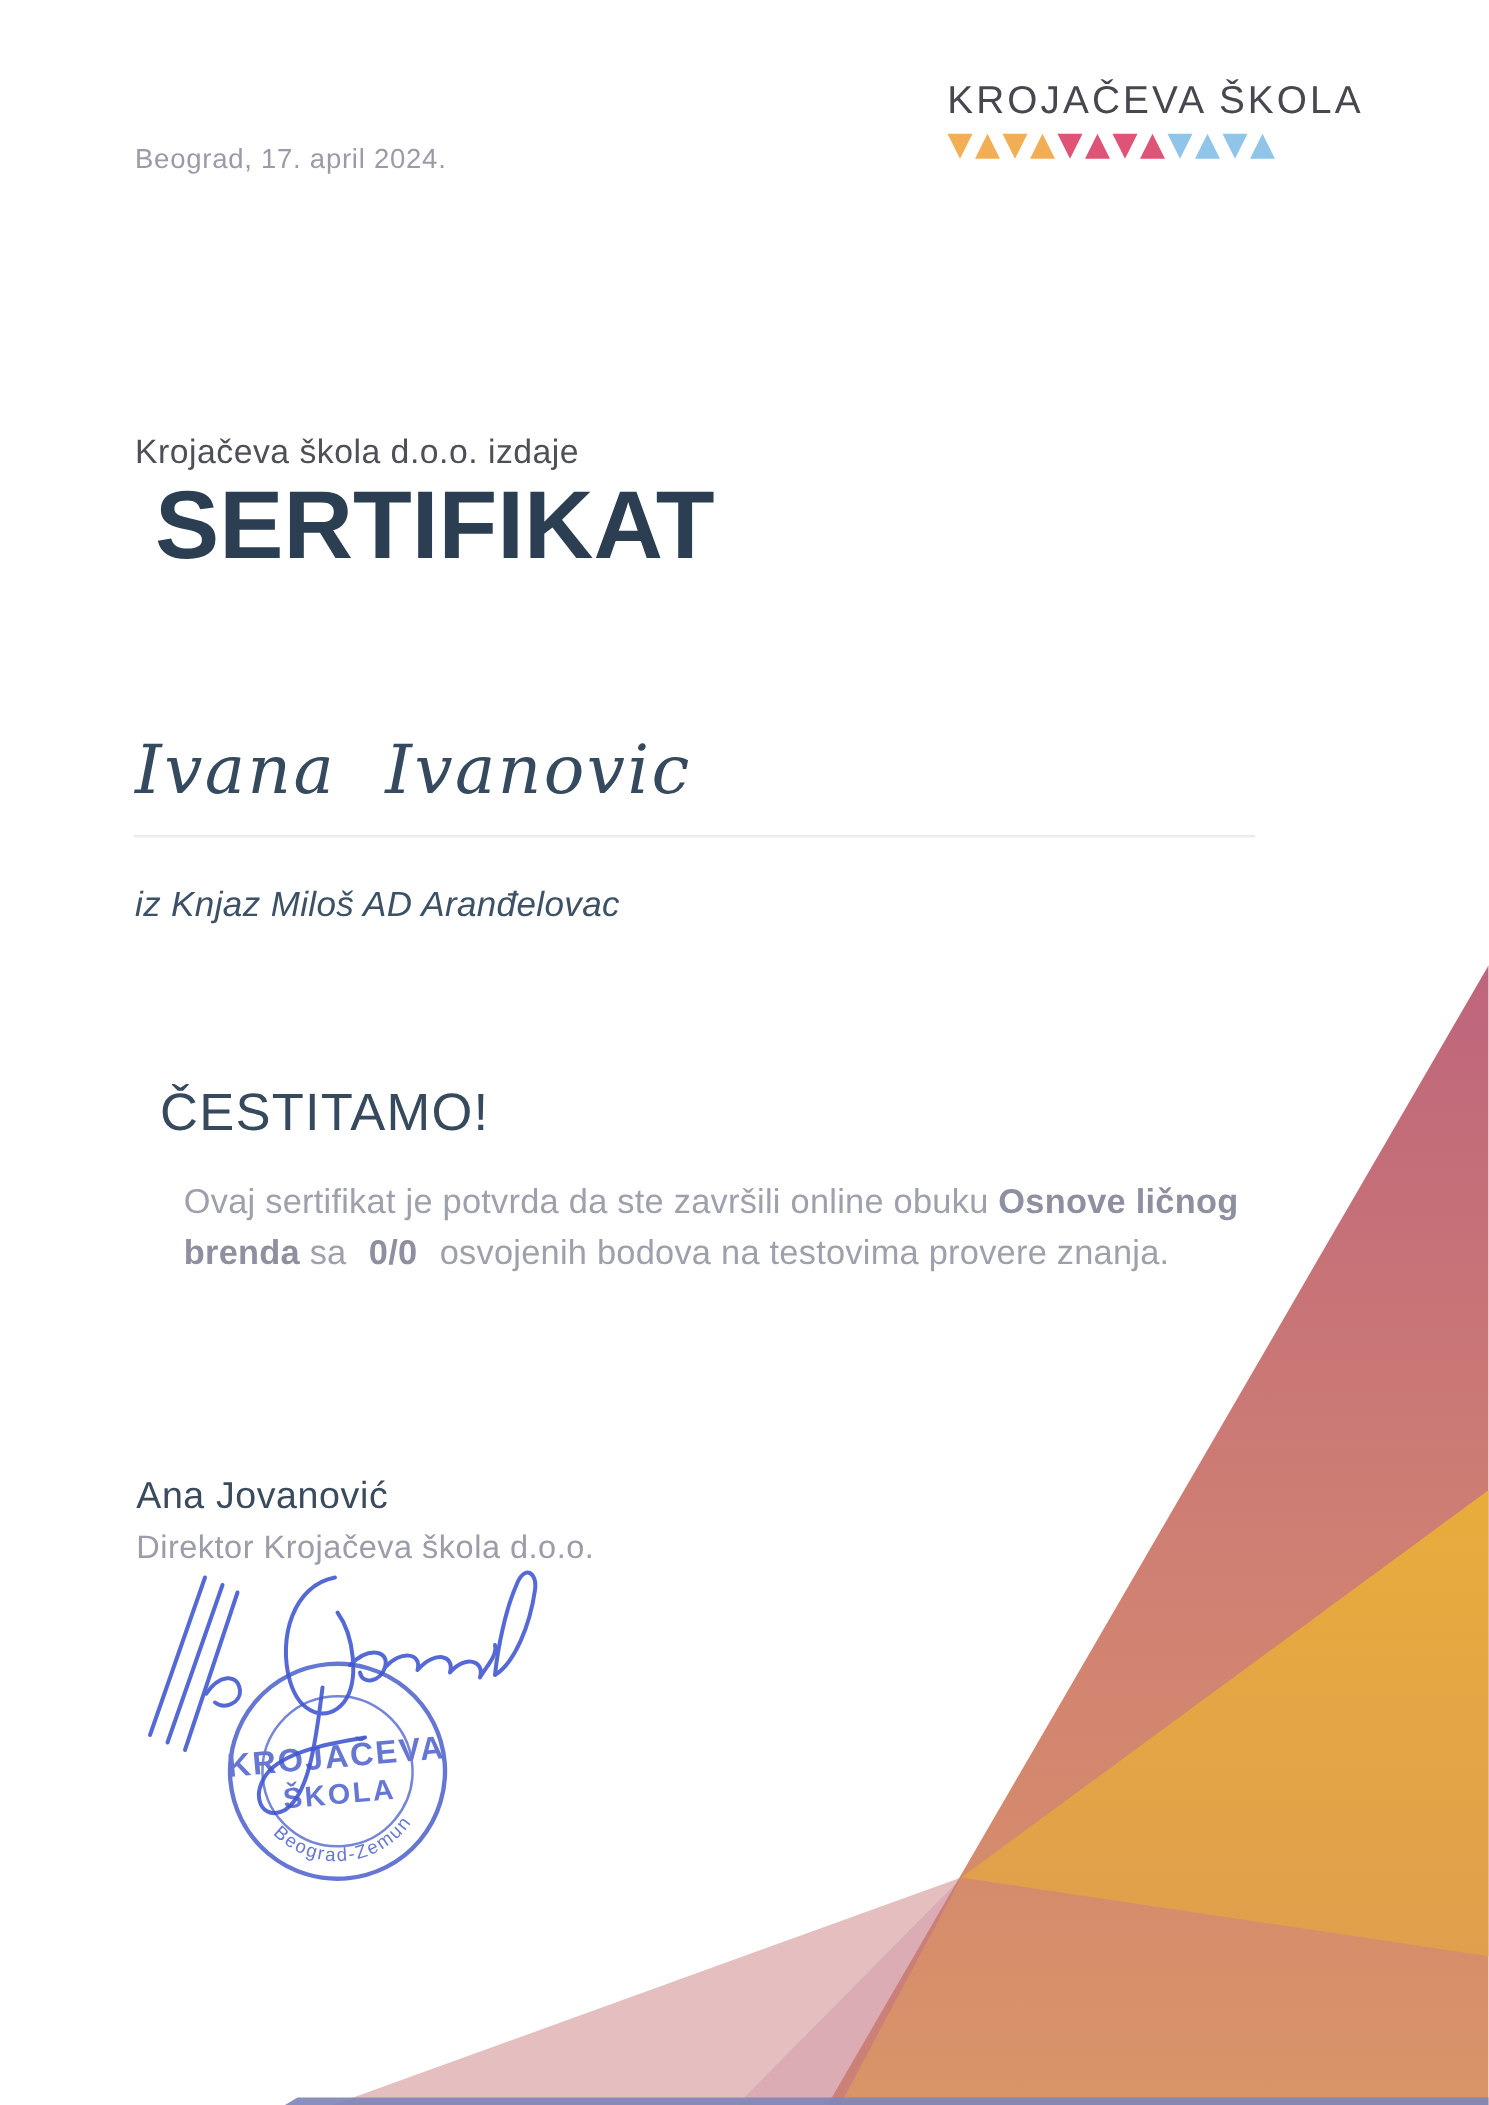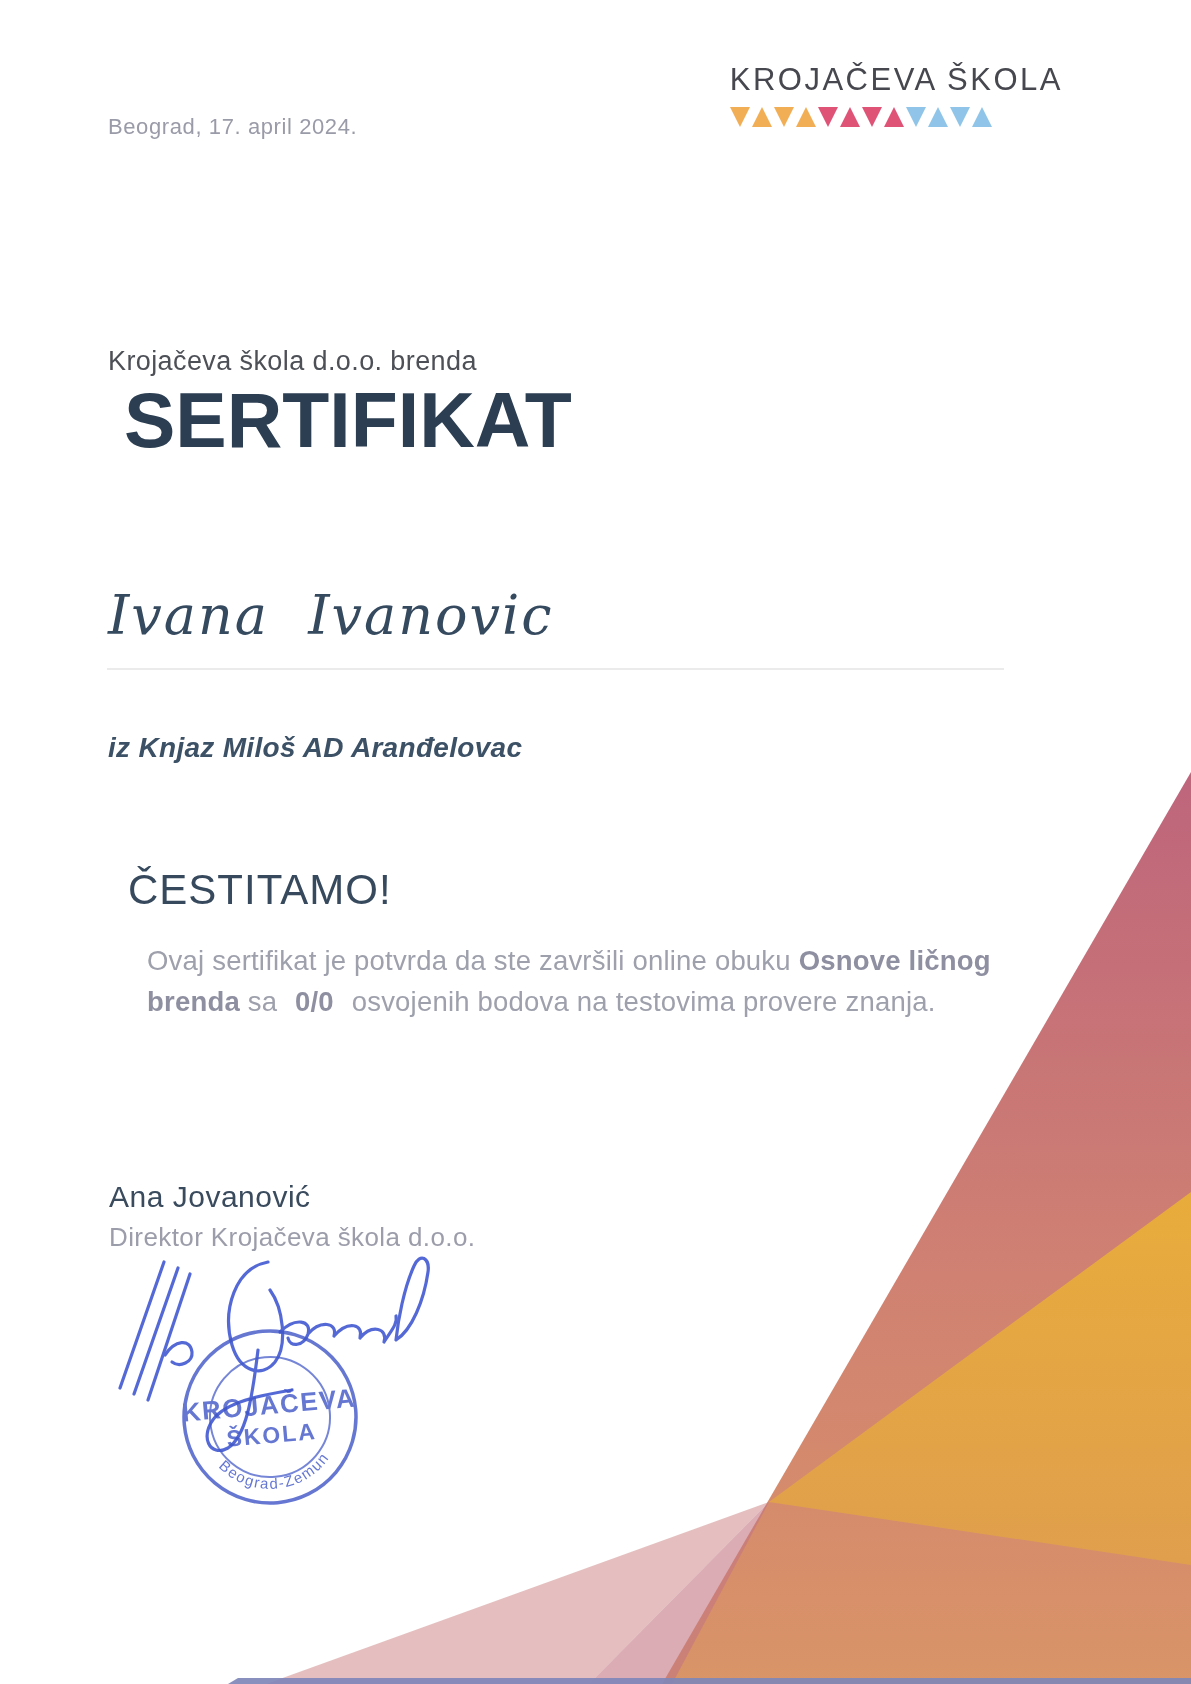--- a/index.html
+++ b/index.html
@@ -7,21 +7,21 @@
     position:relative;width:1191px;height:1684px;background:#ffffff;overflow:hidden;
     font-family:"Liberation Sans", sans-serif;
   }
   
   .decor{position:absolute;left:0;top:0;width:1191px;height:1684px;z-index:0;}
   
   .date{
     position:absolute;left:108px;top:114px;
     font-size:22px;color:#9A9BA8;letter-spacing:0.6px;
   }
-  .logo{position:absolute;right:128px;top:62px;text-align:right;}
+  .logo{position:absolute;right:100px;top:62px;text-align:right;}
   .logo-text{
     font-size:31px;color:#47484F;letter-spacing:2.5px;font-weight:400;white-space:nowrap;
   }
   .tri-strip{display:flex;align-items:flex-start;margin-top:9px;height:22px;}
   .tri{width:0;height:0;margin-right:2px;flex:none;}
   .tri-down{border-left:10px solid transparent;border-right:10px solid transparent;border-top:20px solid currentColor;}
   .tri-up{border-left:10px solid transparent;border-right:10px solid transparent;border-bottom:20px solid currentColor;}
   
   .issuer{
     position:absolute;left:108px;top:346px;
@@ -34,22 +34,22 @@
   
   .recipient{
     position:absolute;left:108px;top:584px;
     font-family:"DejaVu Serif", serif;font-style:italic;
     font-size:54px;color:#35495F;letter-spacing:2px;word-spacing:20px;
   }
   .name-line{
     position:absolute;left:107px;top:668px;width:897px;height:2px;background:#EBEBEB;
   }
   .company{
-    position:absolute;left:108px;top:732px;
-    font-size:28px;font-style:italic;font-weight:bold;color:#3C5166;letter-spacing:0.3px;
+    position:absolute;left:108px;top:708px;
+    font-size:28px;font-style:italic;font-weight:normal;color:#3C5166;letter-spacing:0.3px;
   }
   
   .congrats{
     position:absolute;left:107px;top:866px;
     font-size:42px;color:#36495D;letter-spacing:1px;font-weight:400;margin-left:21px;
   }
   .body-text{
     position:absolute;left:107px;top:940px;width:860px;
     font-size:27.5px;line-height:41px;color:#9EA0AC;letter-spacing:0.2px;margin-left:40px;
   }
@@ -107,21 +107,21 @@
           <div class="tri tri-up" style="color: rgb(223, 83, 119);"></div>
           <div class="tri tri-down" style="color: rgb(223, 83, 119);"></div>
           <div class="tri tri-up" style="color: rgb(223, 83, 119);"></div>
           <div class="tri tri-down" style="color: rgb(144, 197, 233);"></div>
           <div class="tri tri-up" style="color: rgb(144, 197, 233);"></div>
           <div class="tri tri-down" style="color: rgb(144, 197, 233);"></div>
           <div class="tri tri-up" style="color: rgb(144, 197, 233);"></div>
         </div>
     </div>
 
-    <div class="issuer">Krojačeva škola d.o.o. brenda</div>
+    <div class="issuer">Krojačeva škola d.o.o. izdaje</div>
     <div class="title">SERTIFIKAT</div>
 
     <div class="recipient">Ivana Ivanovic</div>
     <div class="name-line"></div>
     <div class="company">iz Knjaz Miloš AD Aranđelovac</div>
 
     <div class="congrats">ČESTITAMO!</div>
 
     <div class="body-text">
       <span>Ovaj sertifikat je potvrda da ste završili online obuku</span>

